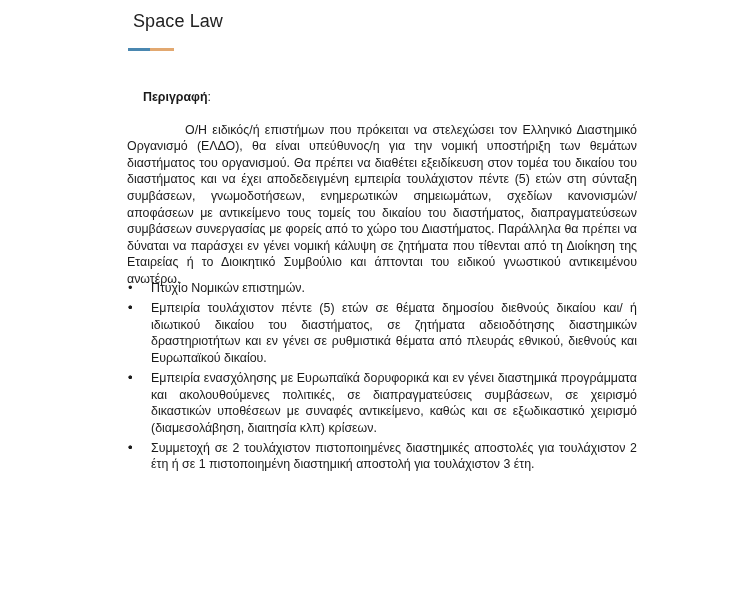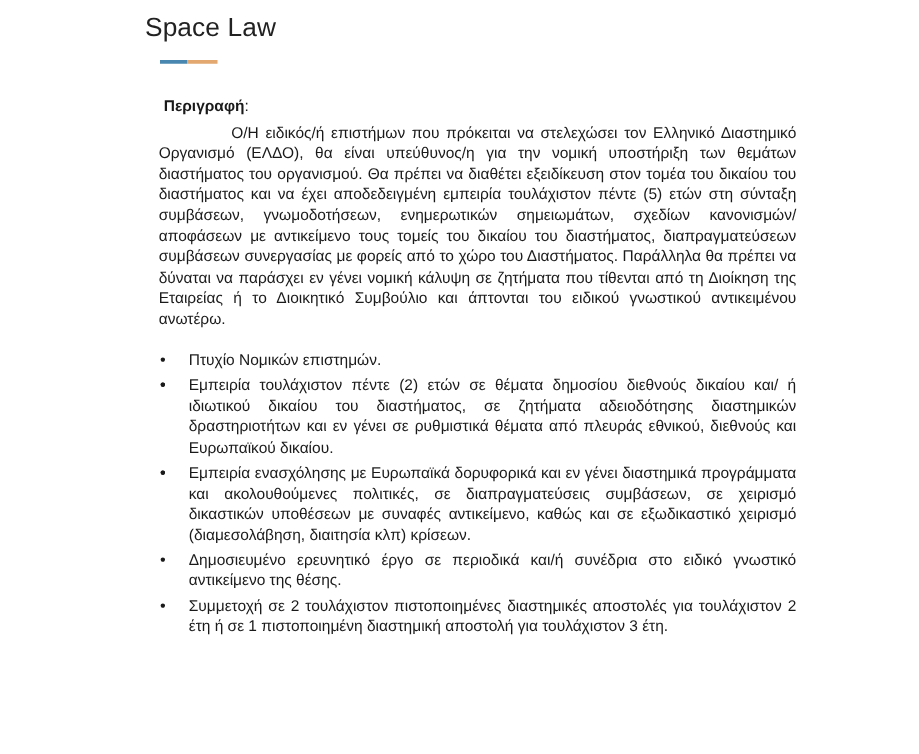--- a/index.html
+++ b/index.html
@@ -2,37 +2,37 @@
 <html><head>
   <meta charset="utf-8">
   <style>
     html, body { margin: 0; padding: 0; background: #ffffff; }
     body {
       width: 735px; height: 603px; overflow: hidden; position: relative;
       font-family: "Liberation Sans", "DejaVu Sans", sans-serif;
       color: #1a1a1a;
     }
     .page-title {
-      position: absolute; left: 116px; top: 11px;
-      font-size: 21px; color: #222; letter-spacing: 0.1px;
+      position: absolute; left: 133px; top: 11px;
+      font-size: 18px; color: #222; letter-spacing: 0.1px;
     }
     .title-underline {
       position: absolute; left: 128px; top: 48px; height: 3px; width: 46px;
       display: flex;
     }
     .title-underline .seg-blue { width: 22px; height: 3px; }
     .title-underline .seg-orange { width: 24px; height: 3px; }
 
     .section {
       position: absolute; left: 127px; width: 510px;
       font-size: 12.4px; line-height: 16.6px;
     }
     .desc-section { top: 73px; }
     .req-section { top: 265px; }
-    .heading-line { margin: 4px; }
+    .heading-line { margin: 16px; }
     .heading-label { font-weight: bold; }
     .desc-body {
       margin: 0; text-align: justify; text-indent: 58px;
       text-align-last: left;
     }
     .req-list {
       list-style: none; margin: 15px 0 0 0; padding: 0;
     }
     .req-item {
       position: relative; padding-left: 24px; margin: 0 0 3.5px 0;
@@ -53,20 +53,20 @@
 
 <section class="section desc-section">
   <p class="heading-line"><span class="heading-label">Περιγραφή</span><span>:</span></p>
   <p class="desc-body">Ο/Η ειδικός/ή επιστήμων που πρόκειται να στελεχώσει τον Ελληνικό Διαστημικό Οργανισμό (ΕΛΔΟ), θα είναι υπεύθυνος/η για την νομική υποστήριξη των θεμάτων διαστήματος του οργανισμού. Θα πρέπει να διαθέτει εξειδίκευση στον τομέα του δικαίου του διαστήματος και να έχει αποδεδειγμένη εμπειρία τουλάχιστον πέντε (5) ετών στη σύνταξη συμβάσεων, γνωμοδοτήσεων, ενημερωτικών σημειωμάτων, σχεδίων κανονισμών/αποφάσεων με αντικείμενο τους τομείς του δικαίου του διαστήματος, διαπραγματεύσεων συμβάσεων συνεργασίας με φορείς από το χώρο του Διαστήματος. Παράλληλα θα πρέπει να δύναται να παράσχει εν γένει νομική κάλυψη σε ζητήματα που τίθενται από τη Διοίκηση της Εταιρείας ή το Διοικητικό Συμβούλιο και άπτονται του ειδικού γνωστικού αντικειμένου ανωτέρω.</p>
 </section>
 
 <section class="section req-section">
   <ul class="req-list">
     <li class="req-item"><span class="req-bullet">•</span><span>Πτυχίο Νομικών επιστημών.</span></li>
     <li class="req-item"><span class="req-bullet">•</span></li>
-    <li class="req-item"><span class="req-bullet">•</span><span>Εμπειρία τουλάχιστον πέντε (2) ετών σε θέματα δημοσίου διεθνούς δικαίου και/ ή ιδιωτικού δικαίου του διαστήματος, σε ζητήματα αδειοδότησης διαστημικών δραστηριοτήτων και εν γένει σε ρυθμιστικά θέματα από πλευράς εθνικού, διεθνούς και  Ευρωπαϊκού δικαίου.</span></li>
+    <li class="req-item"><span class="req-bullet">•</span><span>Εμπειρία τουλάχιστον πέντε (5) ετών σε θέματα δημοσίου διεθνούς δικαίου και/ ή ιδιωτικού δικαίου του διαστήματος, σε ζητήματα αδειοδότησης διαστημικών δραστηριοτήτων και εν γένει σε ρυθμιστικά θέματα από πλευράς εθνικού, διεθνούς και  Ευρωπαϊκού δικαίου.</span></li>
     <li class="req-item"><span class="req-bullet">•</span></li>
     <li class="req-item"><span class="req-bullet">•</span><span>Εμπειρία ενασχόλησης με Ευρωπαϊκά δορυφορικά και εν γένει διαστημικά προγράμματα και ακολουθούμενες πολιτικές, σε διαπραγματεύσεις συμβάσεων, σε χειρισμό δικαστικών υποθέσεων με συναφές αντικείμενο, καθώς και σε εξωδικαστικό χειρισμό (διαμεσολάβηση, διαιτησία κλπ) κρίσεων.</span></li>
-    <li class="req-item"><span class="req-bullet">•</span><span>Δημοσιευμένο ερευνητικό έργο σε περιοδικά και/ή συνέδρια στο ειδικό γνωστικό αντικείμενο της θέσης.</span></li>
+    <li class="req-item"><span class="req-bullet">•</span></li>
     <li class="req-item"><span class="req-bullet">•</span><span>Συμμετοχή σε 2 τουλάχιστον πιστοποιημένες διαστημικές αποστολές για τουλάχιστον 2 έτη ή σε 1 πιστοποιημένη διαστημική αποστολή για τουλάχιστον 3 έτη.</span></li>
 
   </ul>
 </section>
 
 </body></html>

